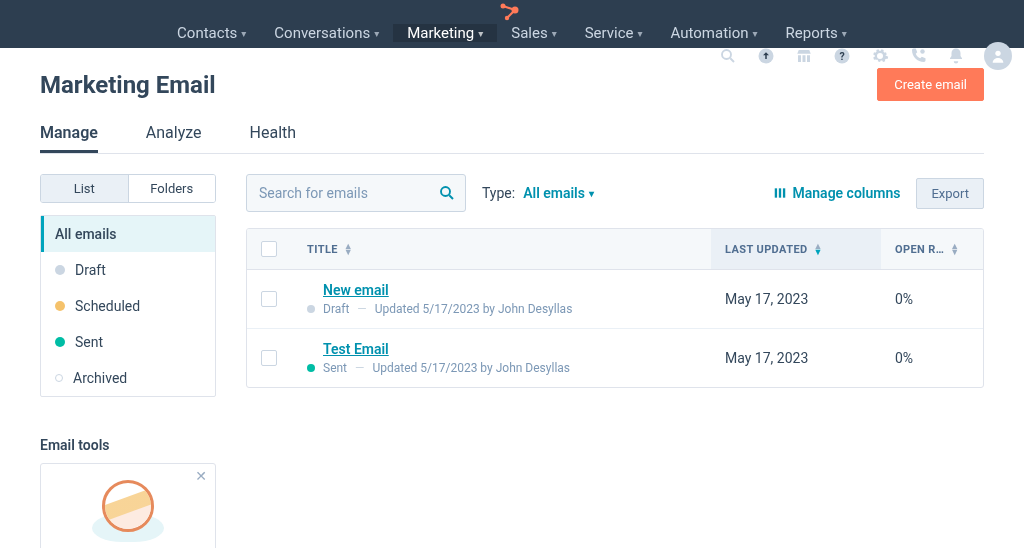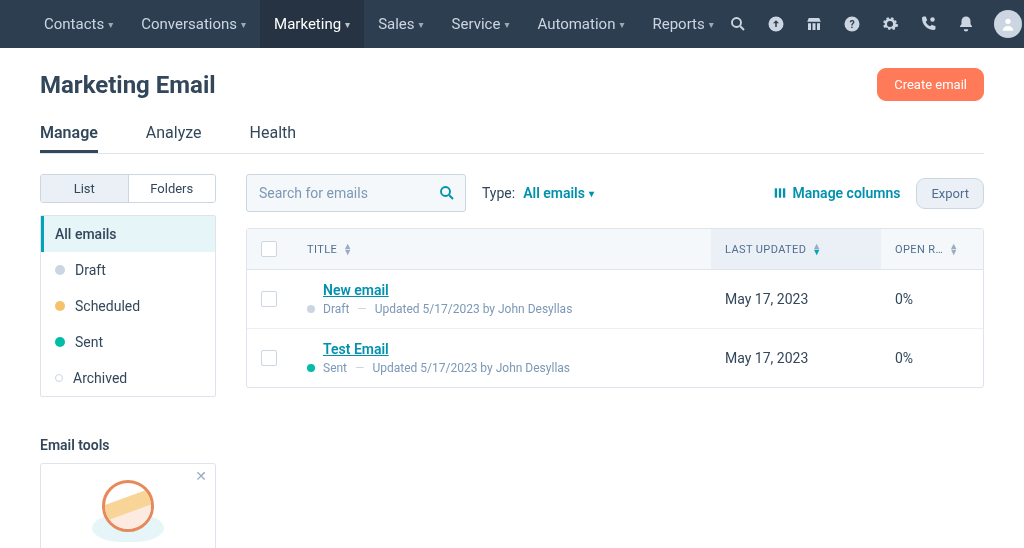--- a/index.html
+++ b/index.html
@@ -1,33 +1,33 @@
 <!DOCTYPE html>
 <html><head>
 <meta charset="utf-8">
 <style>
   * { box-sizing: border-box; margin: 0; padding: 0; font-family: -apple-system, BlinkMacSystemFont, "Segoe UI", Roboto, Helvetica, Arial, sans-serif; }
   body { background: #fff; color: #33475b; font-size: 14px; width: 1024px; height: 548px; overflow: hidden; }
   
-  .topnav { background: #2d3e50; height: 48px; display: flex; align-items: center; color: #cbd6e2; padding: 0 12px; }
+  .topnav { background: #2d3e50; height: 48px; display: flex; align-items: center; color: #cbd6e2; padding: 0 12px; flex-direction: column; }
   .logo { width: 24px; height: 24px; margin: 0 12px 0 6px; }
   .nav-items { display: flex; align-items: stretch; height: 100%; }
   .nav-item { display: flex; align-items: center; padding: 0 14px; color: #cbd6e2; cursor: pointer; font-size: 15px; height: 100%; }
   .nav-item.active { background: #253342; color: #fff; }
   .nav-item .chev { margin-left: 4px; font-size: 10px; opacity: .7; }
   .nav-right { margin-left: auto; display: flex; align-items: center; gap: 18px; }
   .nav-icon { width: 20px; height: 20px; display: flex; align-items: center; justify-content: center; cursor: pointer; fill: #cbd6e2; color:#cbd6e2; }
   .avatar { width: 28px; height: 28px; background: #cbd6e2; border-radius: 50%; display:flex; align-items:center; justify-content:center; }
   .avatar svg { width:16px;height:16px; fill:#fff; }
   .acct { display:flex; align-items:center; gap:6px; cursor:pointer;}
   
   .page { padding: 20px 40px 0 40px; }
   .page-head { display:flex; align-items:center; justify-content:space-between; margin-bottom: 14px;}
   h1 { font-size: 24px; font-weight: 700; color:#33475b;}
-  .btn { display:inline-flex; align-items:center; justify-content:center; border-radius:9px; padding: 8px 16px; font-size:13px; cursor:pointer; border:1px solid transparent;}
+  .btn { display:inline-flex; align-items:center; justify-content:center; border-radius:2px; padding: 8px 16px; font-size:13px; cursor:pointer; border:1px solid transparent;}
   .btn-primary { background:#ff7a59; color:#fff; border-color:#ff7a59;}
   .btn-secondary { background:#eaf0f6; color:#506e91; border:1px solid #cbd6e2;}
   
   .tabs { display:flex; border-bottom:1px solid #dfe3eb; gap: 0; margin-bottom: 20px;}
   .tab { padding: 8px 0; margin-right: 48px; color:#33475b; cursor:pointer; font-size:16px;}
   .tab.active { font-weight:600; border-bottom:3px solid #33475b; }
   
   .content { display:flex; gap: 30px; }
   .left { width: 176px; flex:none; }
   .right { flex:1; }
@@ -59,21 +59,21 @@
   .search { position:relative; flex:0 0 220px;}
   .search input { width:100%; height:38px; border:1px solid #cbd6e2; background:#f5f8fa; border-radius:3px; padding:0 36px 0 12px; font-size:14px; color:#33475b;}
   .search input::placeholder { color:#7c98b6;}
   .search .sicon { position:absolute; right:10px; top:10px;}
   .type-filter { display:flex; align-items:center; gap:8px;}
   .type-filter .lbl { color:#33475b;}
   .type-filter .val { color:#0091ae; font-weight:600; cursor:pointer; display:flex; align-items:center; gap:4px;}
   .manage-cols { margin-left:auto; color:#0091ae; font-weight:600; cursor:pointer; display:flex; align-items:center; gap:6px;}
   
   .tbl { border:1px solid #dfe3eb; border-radius:3px; overflow:hidden;}
-  .thead { display:flex; background:#f5f8fa; border-bottom:1px solid #dfe3eb; font-size:11px; color:#506e91; letter-spacing:.4px; font-weight:400; text-transform:uppercase;}
+  .thead { display:flex; background:#f5f8fa; border-bottom:1px solid #dfe3eb; font-size:11px; color:#506e91; letter-spacing:.4px; font-weight:700; text-transform:uppercase;}
   .th, .td { padding:12px 14px; display:flex; align-items:center;}
   .th .sort { margin-left:6px; font-size:9px; color:#99acc2; display:flex; flex-direction:column; line-height:6px;}
   .th.updated { background:#eaf0f6; }
   .th.updated .sort .down { color:#00a4bd; }
   .col-cb  { width:46px; flex:none;}
   .col-title { flex:1;}
   .col-updated { width:170px; flex:none;}
   .col-open { width:102px; flex:none;}
   .trow { display:flex; border-bottom:1px solid #eaf0f6;}
   .trow:last-child { border-bottom:none;}

